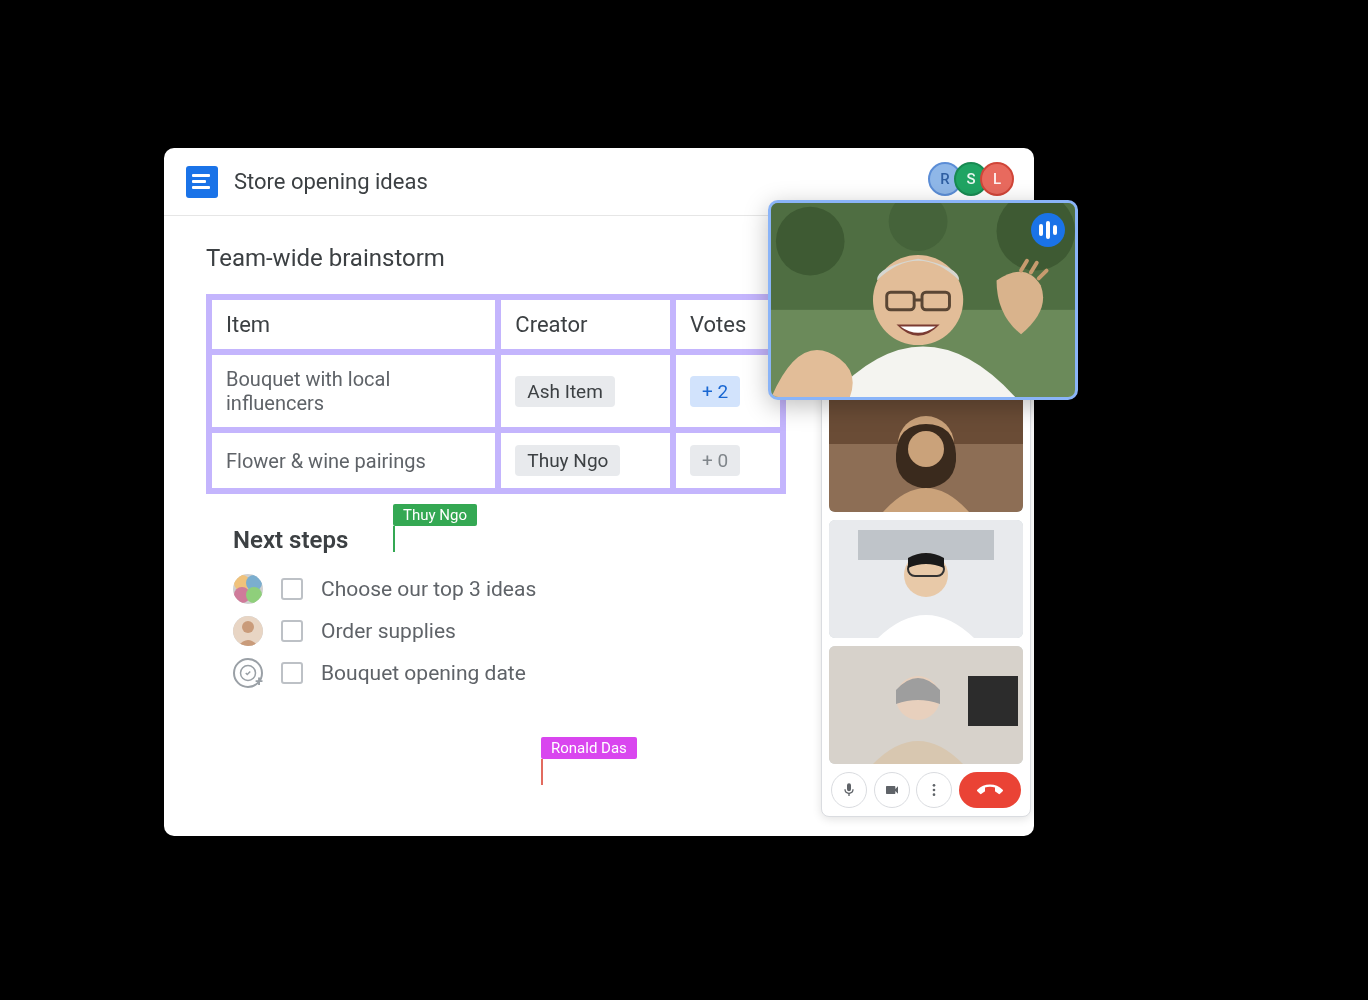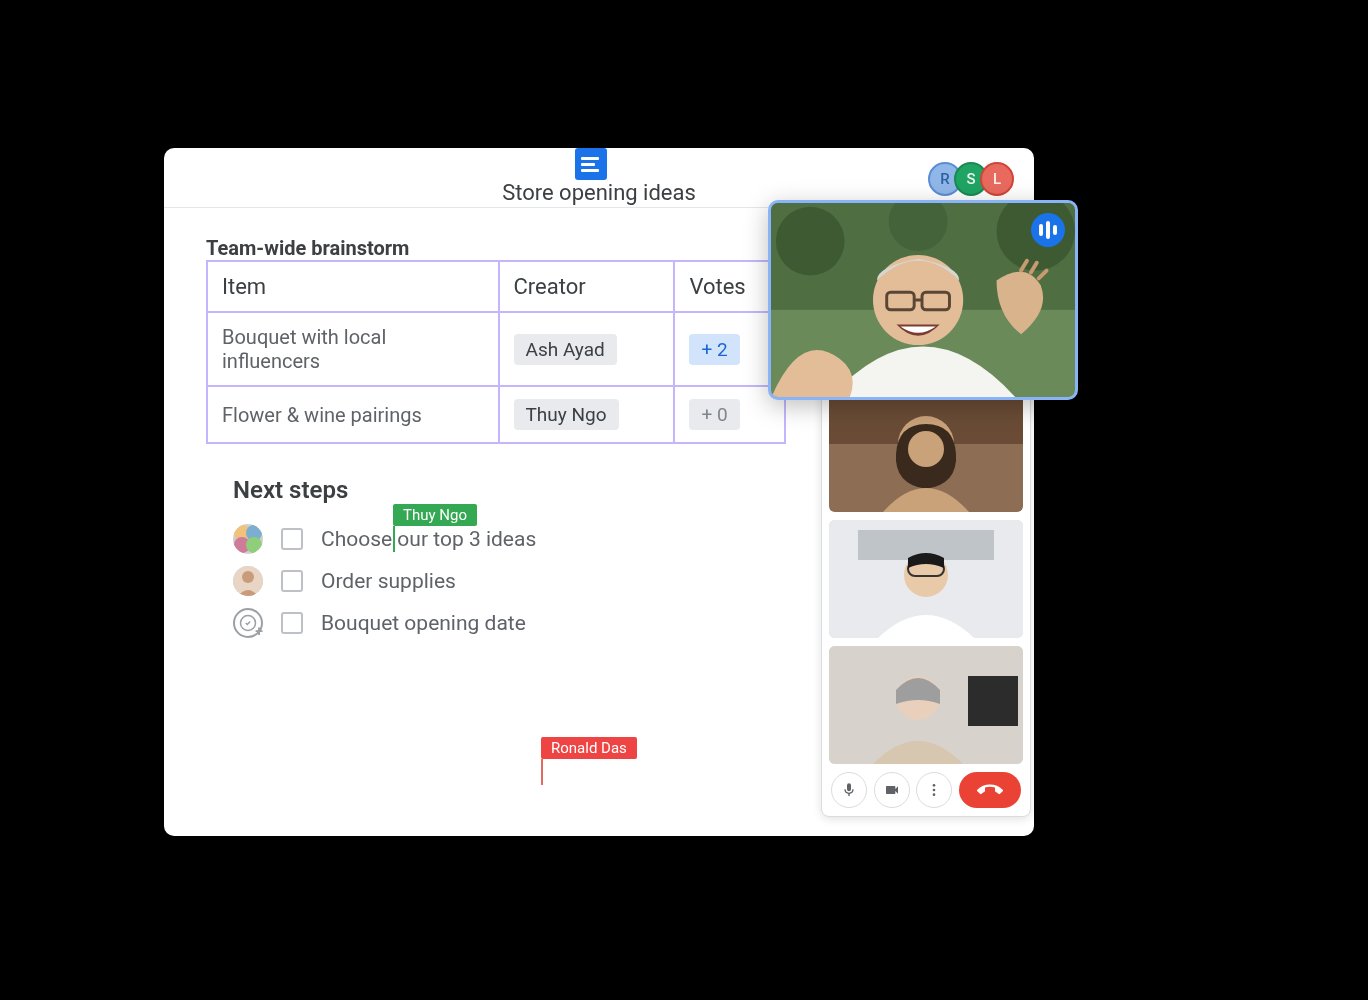--- a/index.html
+++ b/index.html
@@ -16,27 +16,26 @@
     left: 164px;
     top: 148px;
     width: 870px;
     height: 688px;
     background: #fff;
     border-radius: 10px;
     box-shadow: 0 4px 30px rgba(0,0,0,.25);
     overflow: hidden;
   }
   .titlebar {
-    height: 60px;
+    height: 68px;
     display: flex;
     align-items: center;
     padding: 0 22px;
     border-bottom: 1px solid #e6e6e6;
     position: relative;
-    flex-direction: column;
   }
   .doc-icon {
     width: 32px; height: 32px;
     background: #1a73e8;
     border-radius: 3px;
     display: flex; flex-direction: column;
     justify-content: center; align-items: flex-start;
     padding: 6px 6px;
     gap: 3px;
     margin-right: 16px;
@@ -68,31 +67,32 @@
   .av-s { background:#1fa463; border-color:#188a52;}
   .av-l { background:#e86a5e; border-color:#d04538;}
 
   .document {
     padding: 28px 42px;
     height: calc(100% - 60px);
     overflow: hidden;
     color: #3c4043;
   }
   .heading {
-    font-size: 20px;
-    font-weight: 700;
+    font-size: 24px;
+    font-weight: 400;
+    margin-bottom: 22px;
   }
   table.ideas {
     width: 580px;
     border-collapse: collapse;
     font-size: 20px;
     color: #5f6368;
   }
   table.ideas th, table.ideas td {
-    border: 2px solid #c4b5fd;
+    border: 6px solid #c4b5fd;
     padding: 12px 14px;
     text-align: left;
     vertical-align: middle;
   }
   table.ideas th {
     font-weight: 400;
     font-size: 22px;
     color: #3c4043;
   }
   .chip {
@@ -113,21 +113,21 @@
   .vote-zero   { background:#e8eaed; color:#80868b; }
 
   .cursor-tag {
     position: absolute;
     font-size: 15px;
     padding: 2px 10px;
     color: #fff;
     border-radius: 2px;
   }
   .cursor-green { background:#34a853; }
-  .cursor-red   { background:#ef4444; }
+  .cursor-red   { background:#d946ef; }
   .cursor-line  { width:2px; height:26px; position:absolute; }
   .cursor-line.green { background:#34a853; }
   .cursor-line.red   { background:#e26b5f; }
 
   .next-steps {
     margin-top: 32px;
     margin-left: 27px;
   }
   .subheading {
     font-size: 24px;
@@ -255,21 +255,21 @@
 
     <table class="ideas">
       <tbody>
           <tr>
         <th class="item-cell">Item</th>
         <th class="creator-cell">Creator</th>
         <th class="votes-cell">Votes</th>
       </tr>
       <tr>
         <td class="item-cell">Bouquet with local influencers</td>
-        <td><span class="chip">Ash Ayad</span></td>
+        <td><span class="chip">Ash Item</span></td>
         <td><span class="vote-chip vote-active"><span>+ </span><span>2</span></span></td>
       </tr>
       <tr>
         <td class="item-cell" style="position:relative;">
           <span>Flower &amp; wine pairings</span>
         </td>
         <td><span class="chip">Thuy Ngo</span></td>
         <td><span class="vote-chip vote-zero"><span>+ </span><span>0</span></span></td>
       </tr>
     </tbody>

